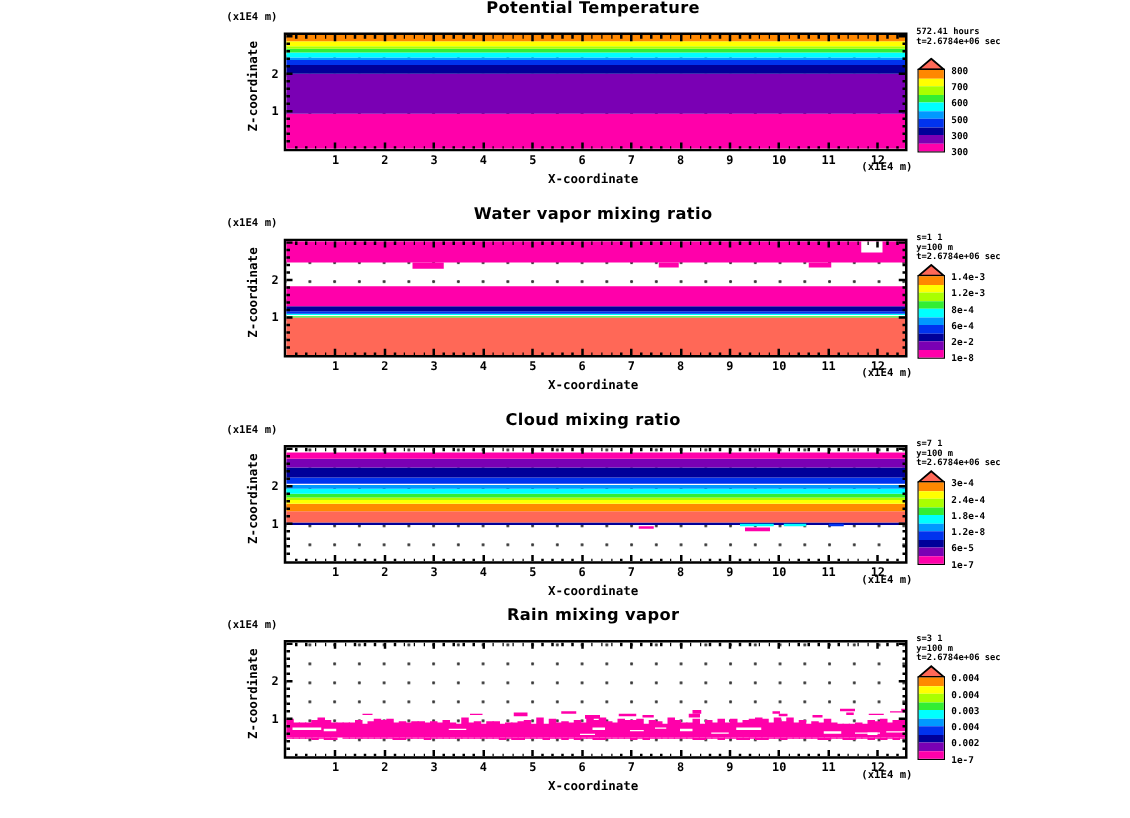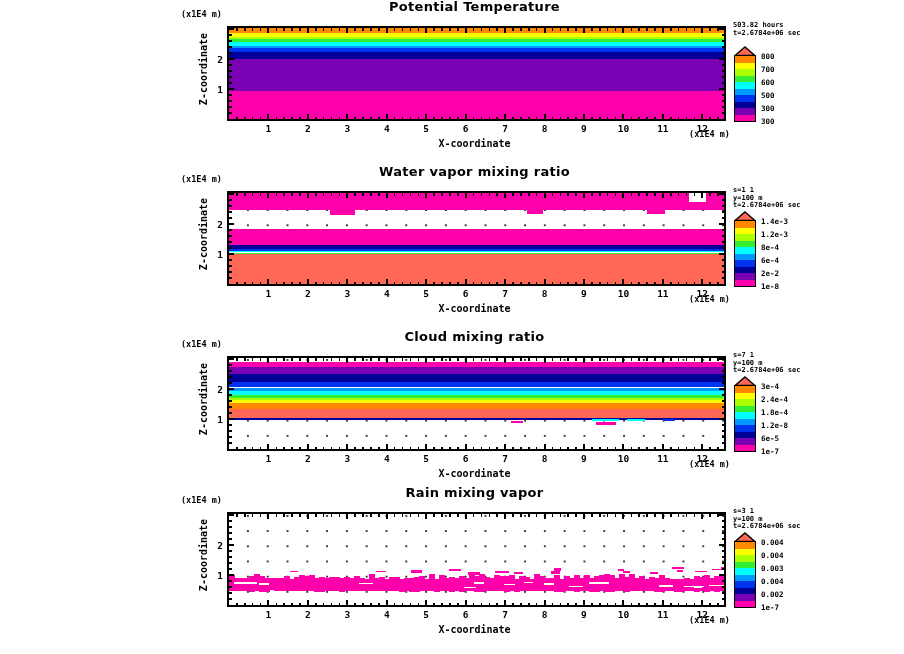--- a/index.html
+++ b/index.html
@@ -219,21 +219,21 @@
           <div class="cell" style="background: rgb(255, 0, 170);"></div>
         </div>
         <div class="cbl" style="left: 27px; top: 6px;">800</div>
         <div class="cbl" style="left: 27px; top: 19px;">700</div>
         <div class="cbl" style="left: 27px; top: 32px;">600</div>
         <div class="cbl" style="left: 27px; top: 45px;">500</div>
         <div class="cbl" style="left: 27px; top: 58px;">300</div>
         <div class="cbl" style="left: 27px; top: 71px;">300</div>
       </div>
     <div class="anno" style="left: 733px; top: 22px;">
-      <div>503.82 hours</div>
+      <div>572.41 hours</div>
       <div>t=2.6784e+06 sec</div>
       <div></div>
     </div>
   <div class="xtl" style="left: 257.442px; top: 123px;">1</div>
       <div class="xtl" style="left: 296.884px; top: 123px;">2</div>
       <div class="xtl" style="left: 336.327px; top: 123px;">3</div>
       <div class="xtl" style="left: 375.769px; top: 123px;">4</div>
       <div class="xtl" style="left: 415.211px; top: 123px;">5</div>
       <div class="xtl" style="left: 454.653px; top: 123px;">6</div>
       <div class="xtl" style="left: 494.096px; top: 123px;">7</div>

